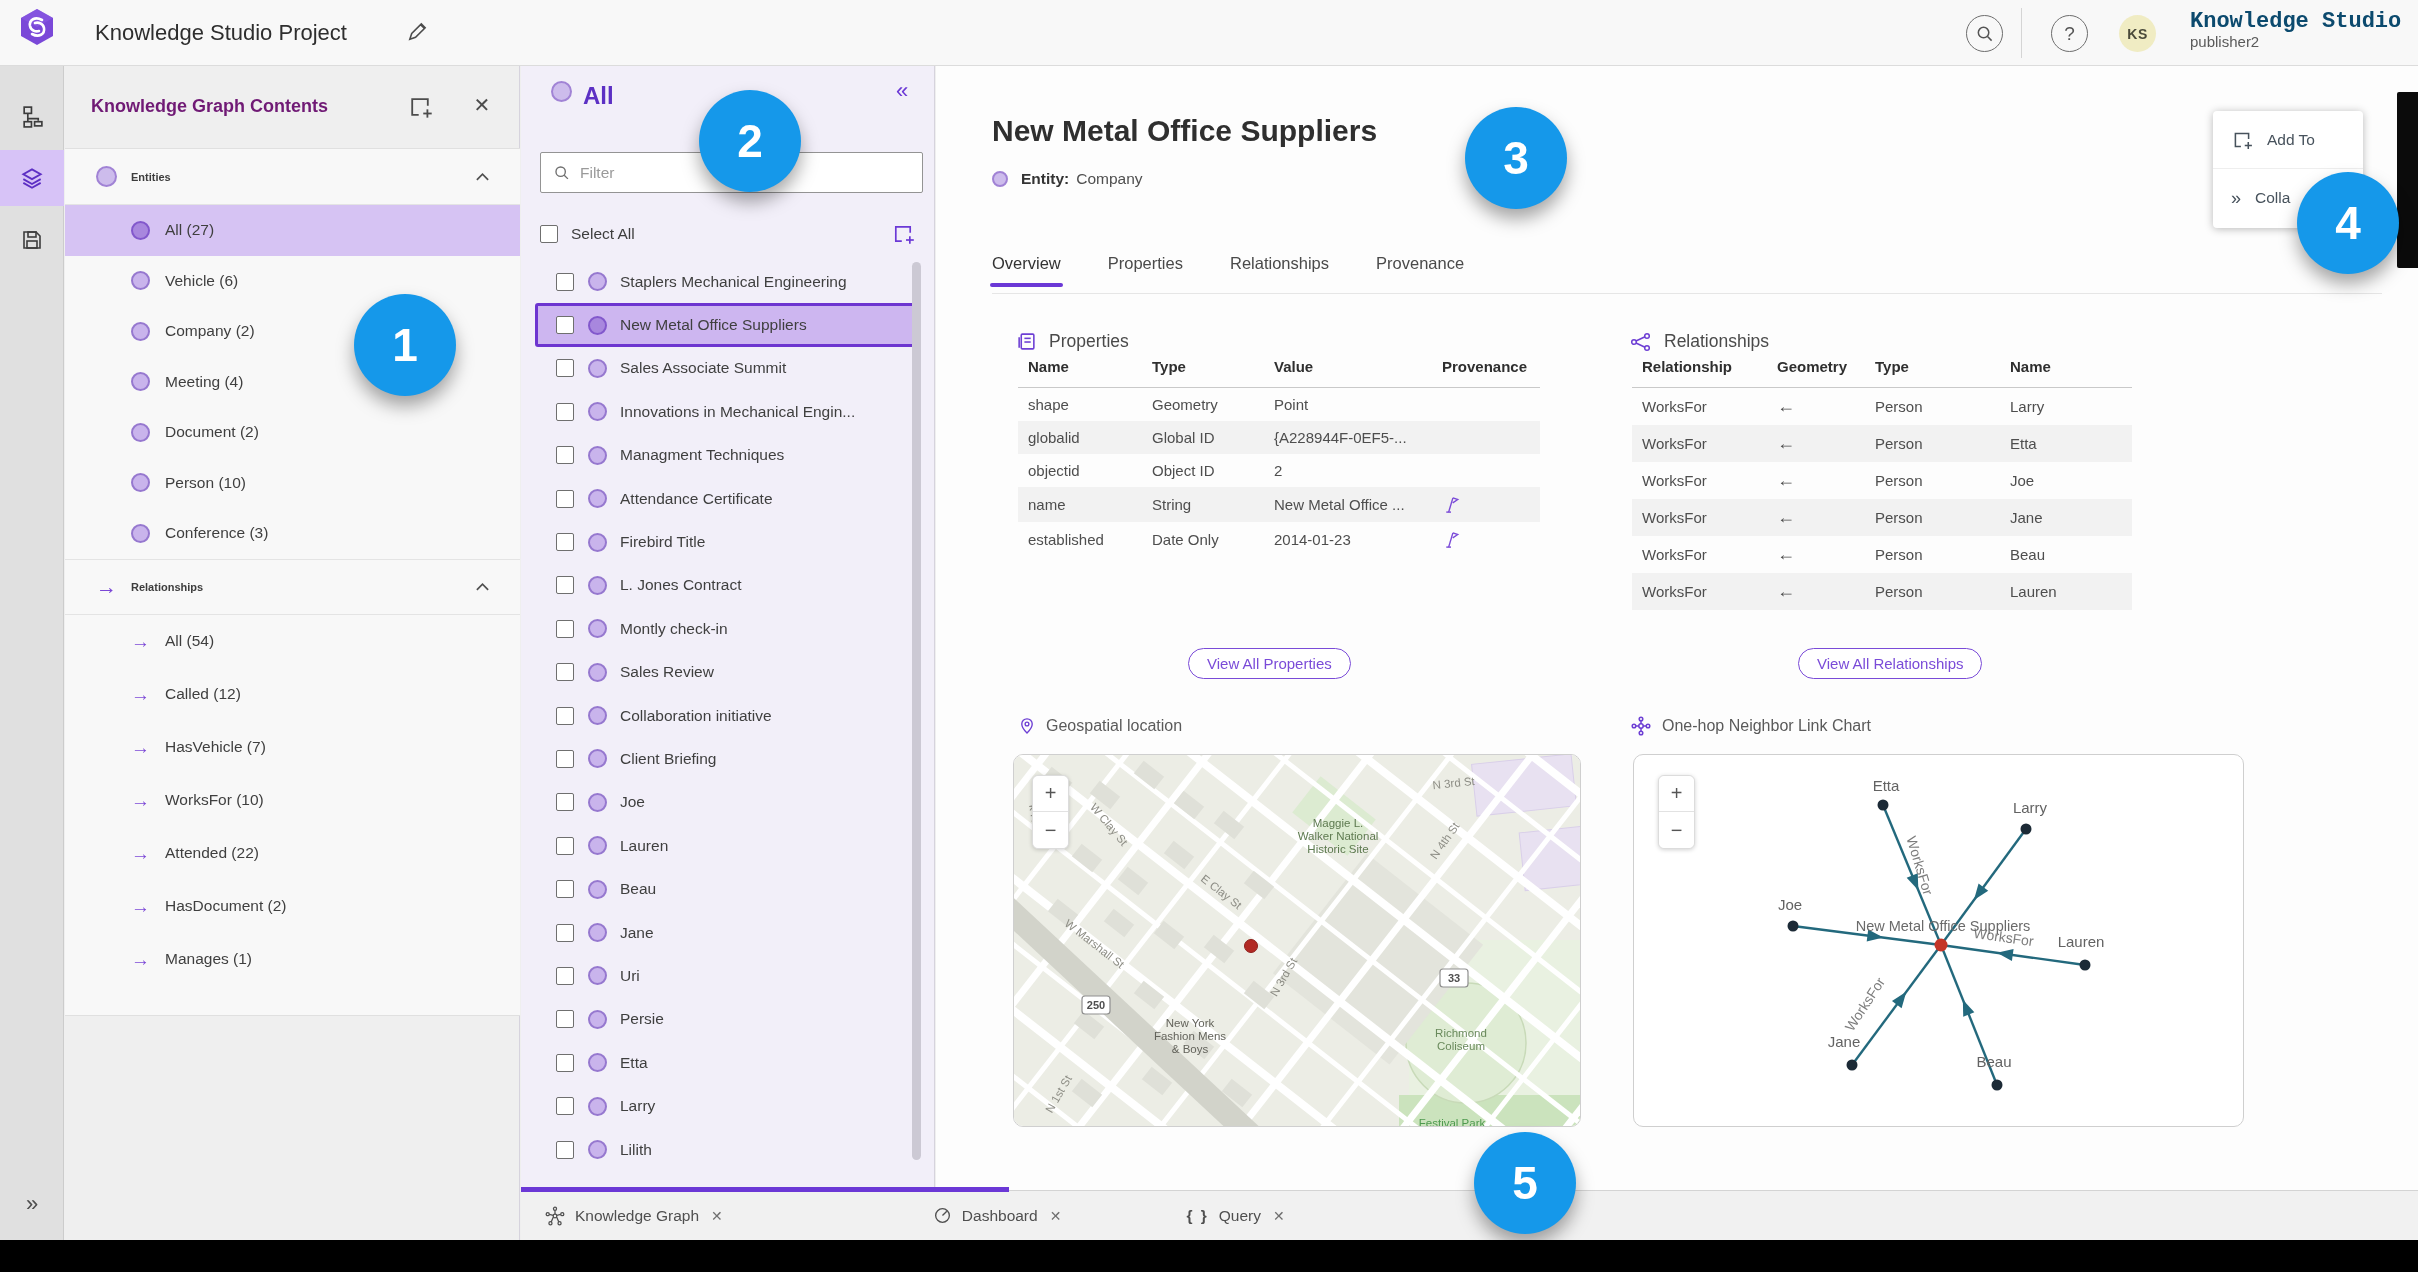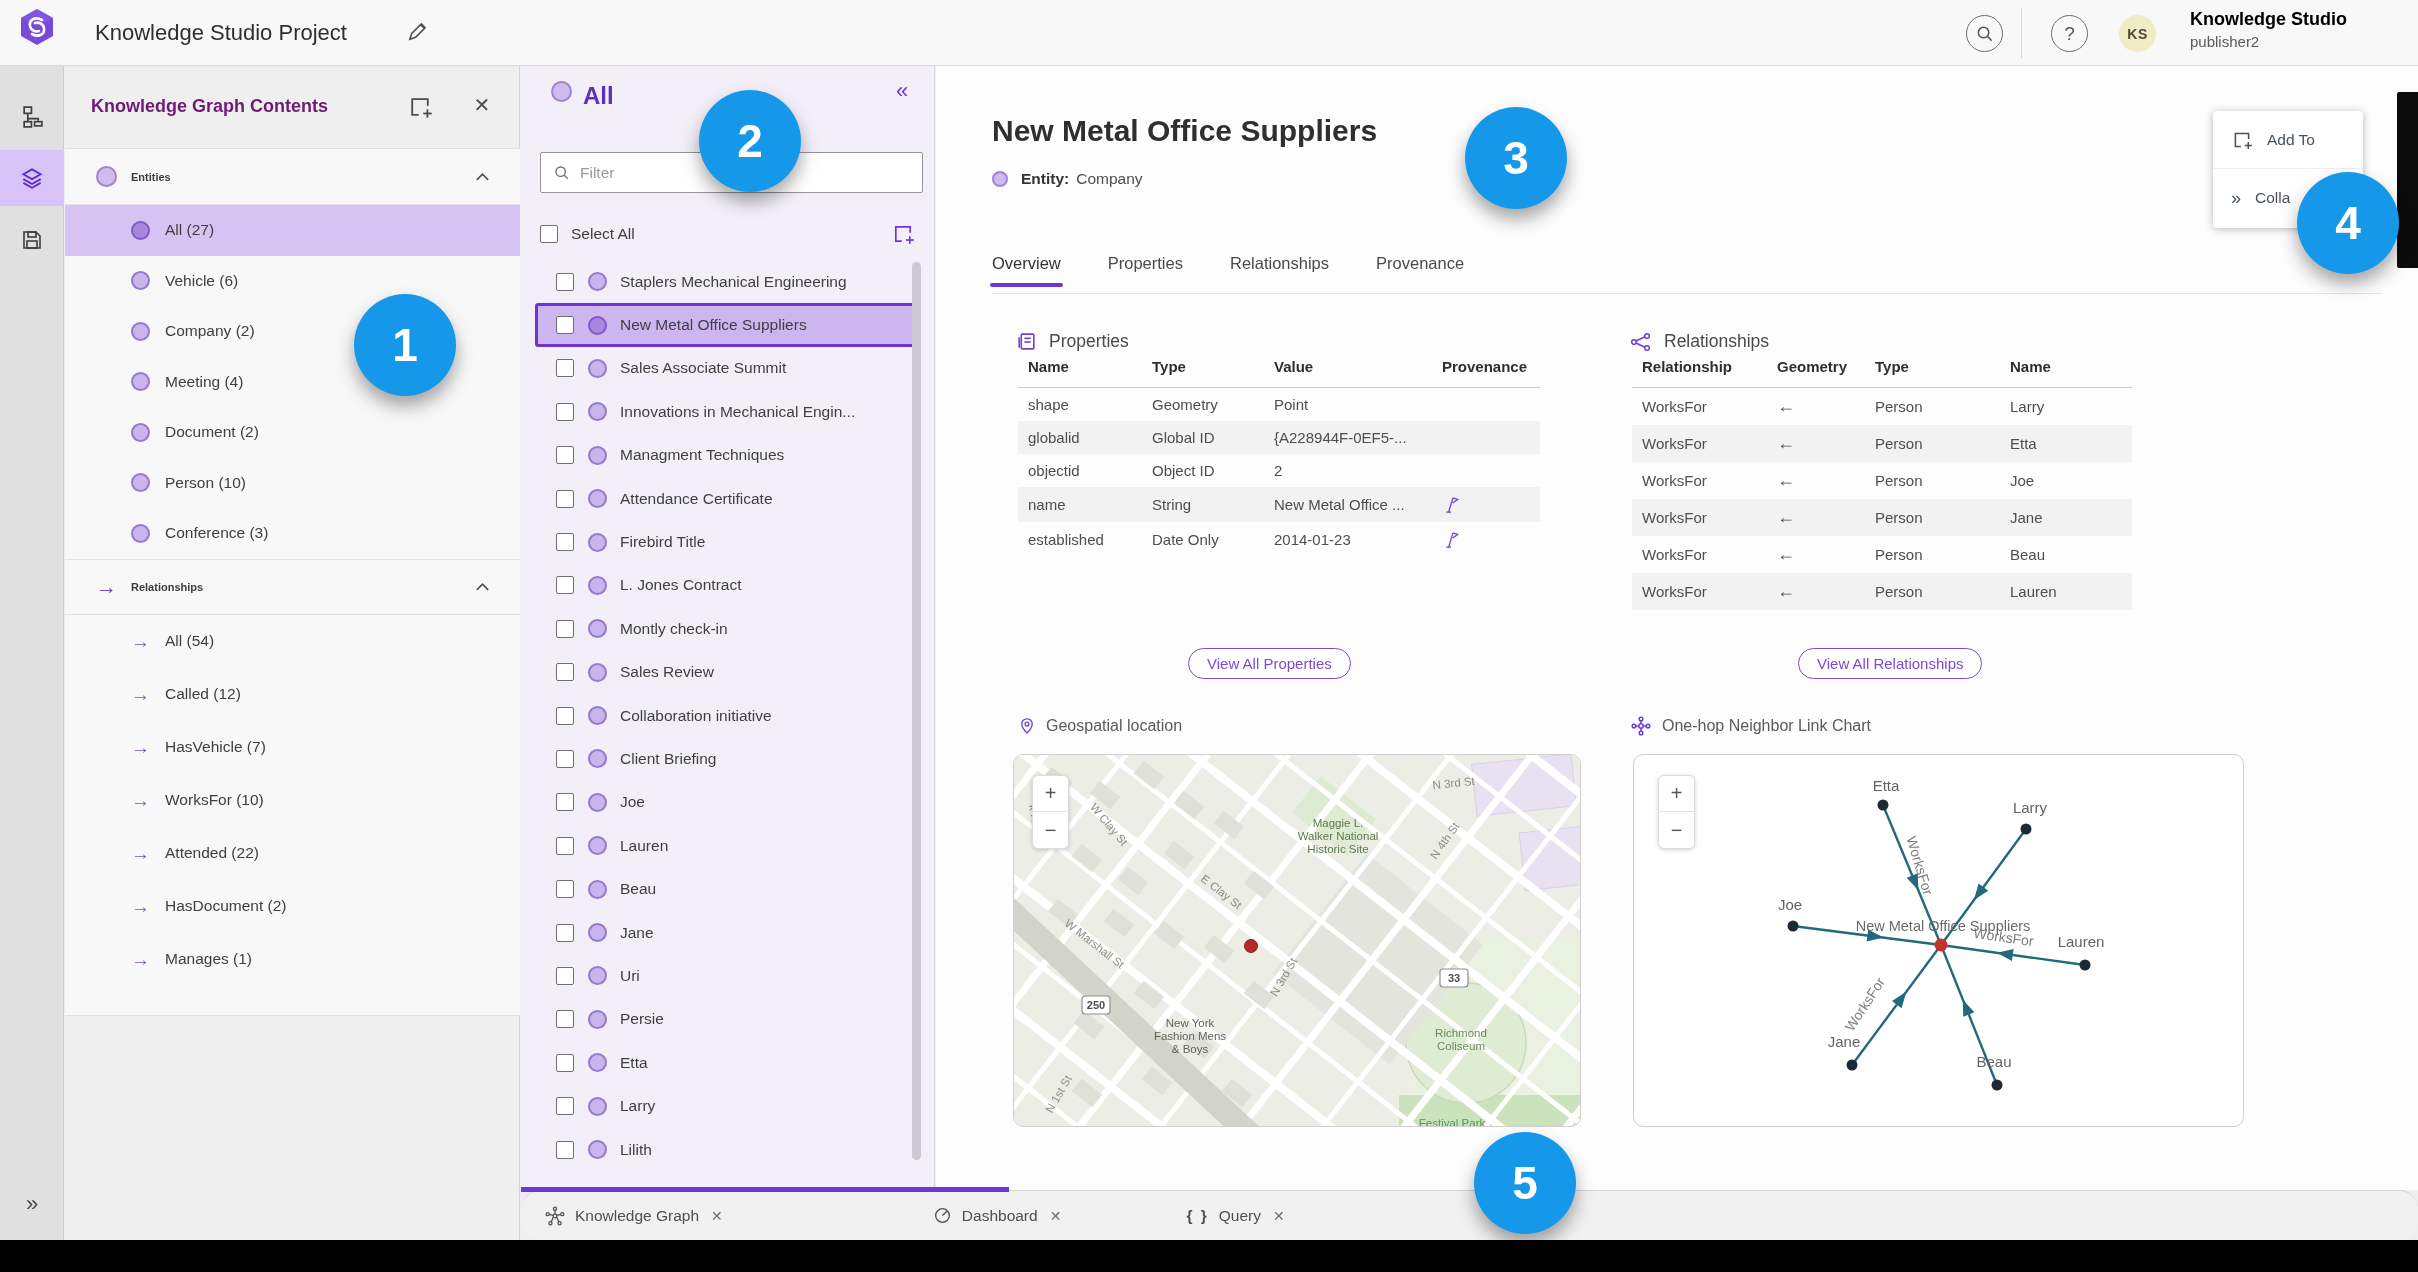--- a/index.html
+++ b/index.html
@@ -9,21 +9,21 @@
   .nowrap { white-space:nowrap; overflow:hidden; }
 
   
   #topbar { position:absolute; left:0; top:0; width:2418px; height:66px; background:#f8f8f8; border-bottom:1px solid #dcdcdc; z-index:30; }
   #logo { position:absolute; left:20px; top:8px; width:34px; height:38px; }
   #app-title { position:absolute; left:95px; top:20px; font-size:22px; color:#2e2e2e; font-weight:500; }
   #edit-pencil { position:absolute; left:405px; top:20px; width:24px; height:24px; color:#4c4c4c; cursor:pointer; }
   .circle-btn { position:absolute; top:15px; width:37px; height:37px; border:1.5px solid #6e6e6e; border-radius:50%; display:flex; align-items:center; justify-content:center; color:#555; background:transparent; cursor:pointer; }
   #topbar-divider { position:absolute; left:2021px; top:8px; width:1px; height:50px; background:#d5d5d5; }
   #avatar { position:absolute; left:2119px; top:15px; width:37px; height:37px; border-radius:50%; background:#f0ecc3; display:flex; align-items:center; justify-content:center; font-size:14px; font-weight:700; color:#4a4a3a; letter-spacing:.5px; }
-  #account-name { position:absolute; left:2190px; top:9px; font-size:18px; font-weight:600; color:#000000; }
+  #account-name { position:absolute; left:2190px; top:9px; font-size:22px; font-weight:600; color:#0c4a6e;font-family:Liberation Mono, monospace; }
   #account-role { position:absolute; left:2190px; top:33px; font-size:15px; color:#5a5a5a; }
 
   
   #rail { position:absolute; left:0; top:66px; width:64px; height:1174px; background:#e0e0e0; border-right:1px solid #cccccc; z-index:20; }
   .rail-item { position:absolute; left:0; width:64px; height:56px; display:flex; align-items:center; justify-content:center; color:#3c3c3c; cursor:pointer; }
   .rail-item.active { background:#d7c3f7; color:#5d2fc4; }
   #rail-expand { position:absolute; left:0; top:1118px; width:64px; height:40px; display:flex; align-items:center; justify-content:center; font-size:22px; color:#4d4d4d; cursor:pointer; }
 
   
   #contents-panel { position:absolute; left:65px; top:66px; width:455px; height:1174px; background:#efefef; border-right:1px solid #d6d3dd; z-index:10; }
@@ -106,21 +106,21 @@
   .zoomctl .zbtn:first-child { border-bottom:1px solid #e2e2e2; border-radius:6px 6px 0 0; }
   .zoomctl .zbtn:last-child { border-radius:0 0 6px 6px; }
 
   
   #float-card { position:absolute; left:2213px; top:111px; width:150px; height:117px; background:#fff; border-radius:4px; box-shadow:0 1px 8px rgba(0,0,0,.28); z-index:25; }
   .fc-row { height:58px; display:flex; align-items:center; padding-left:18px; gap:14px; color:#47525c; font-size:15.5px; cursor:pointer; }
   .fc-ic { color:#47525c; }
   #edge-sliver { position:absolute; left:2397px; top:92px; width:21px; height:176px; background:#0b0b0b; z-index:24; border-radius:2px 0 0 2px; }
 
   
-  #tabbar { position:absolute; left:521px; top:1190px; width:1897px; height:50px; background:#f1f1f1; border-top:1px solid #d4d4d4; z-index:15; display:flex; align-items:center;border-radius:19px; }
+  #tabbar { position:absolute; left:521px; top:1190px; width:1897px; height:50px; background:#f1f1f1; border-top:1px solid #d4d4d4; z-index:15; display:flex; align-items:center; }
   #active-tab-line { position:absolute; left:521px; top:1187px; width:488px; height:5px; background:#6b38d6; z-index:16; }
   .btab { display:flex; align-items:center; gap:10px; font-size:15.5px; color:#4f4f4f; cursor:pointer; }
   .btab .tclose { color:#6f6f6f; font-size:14px; margin-left:2px; cursor:pointer; }
   #btab-kg { margin-left:24px; }
   #btab-dash { margin-left:210px; }
   #btab-query { margin-left:125px; }
   #blackbar { position:absolute; left:0; top:1240px; width:2418px; height:32px; background:#000; z-index:40; }
 
   
   .callout { position:absolute; width:102px; height:102px; border-radius:50%; background:#1598ea; color:#fff; display:flex; align-items:center; justify-content:center; font-size:46px; font-weight:700; z-index:50; box-shadow:0 10px 18px rgba(0,0,0,.35); font-family:"Liberation Sans",sans-serif; }

